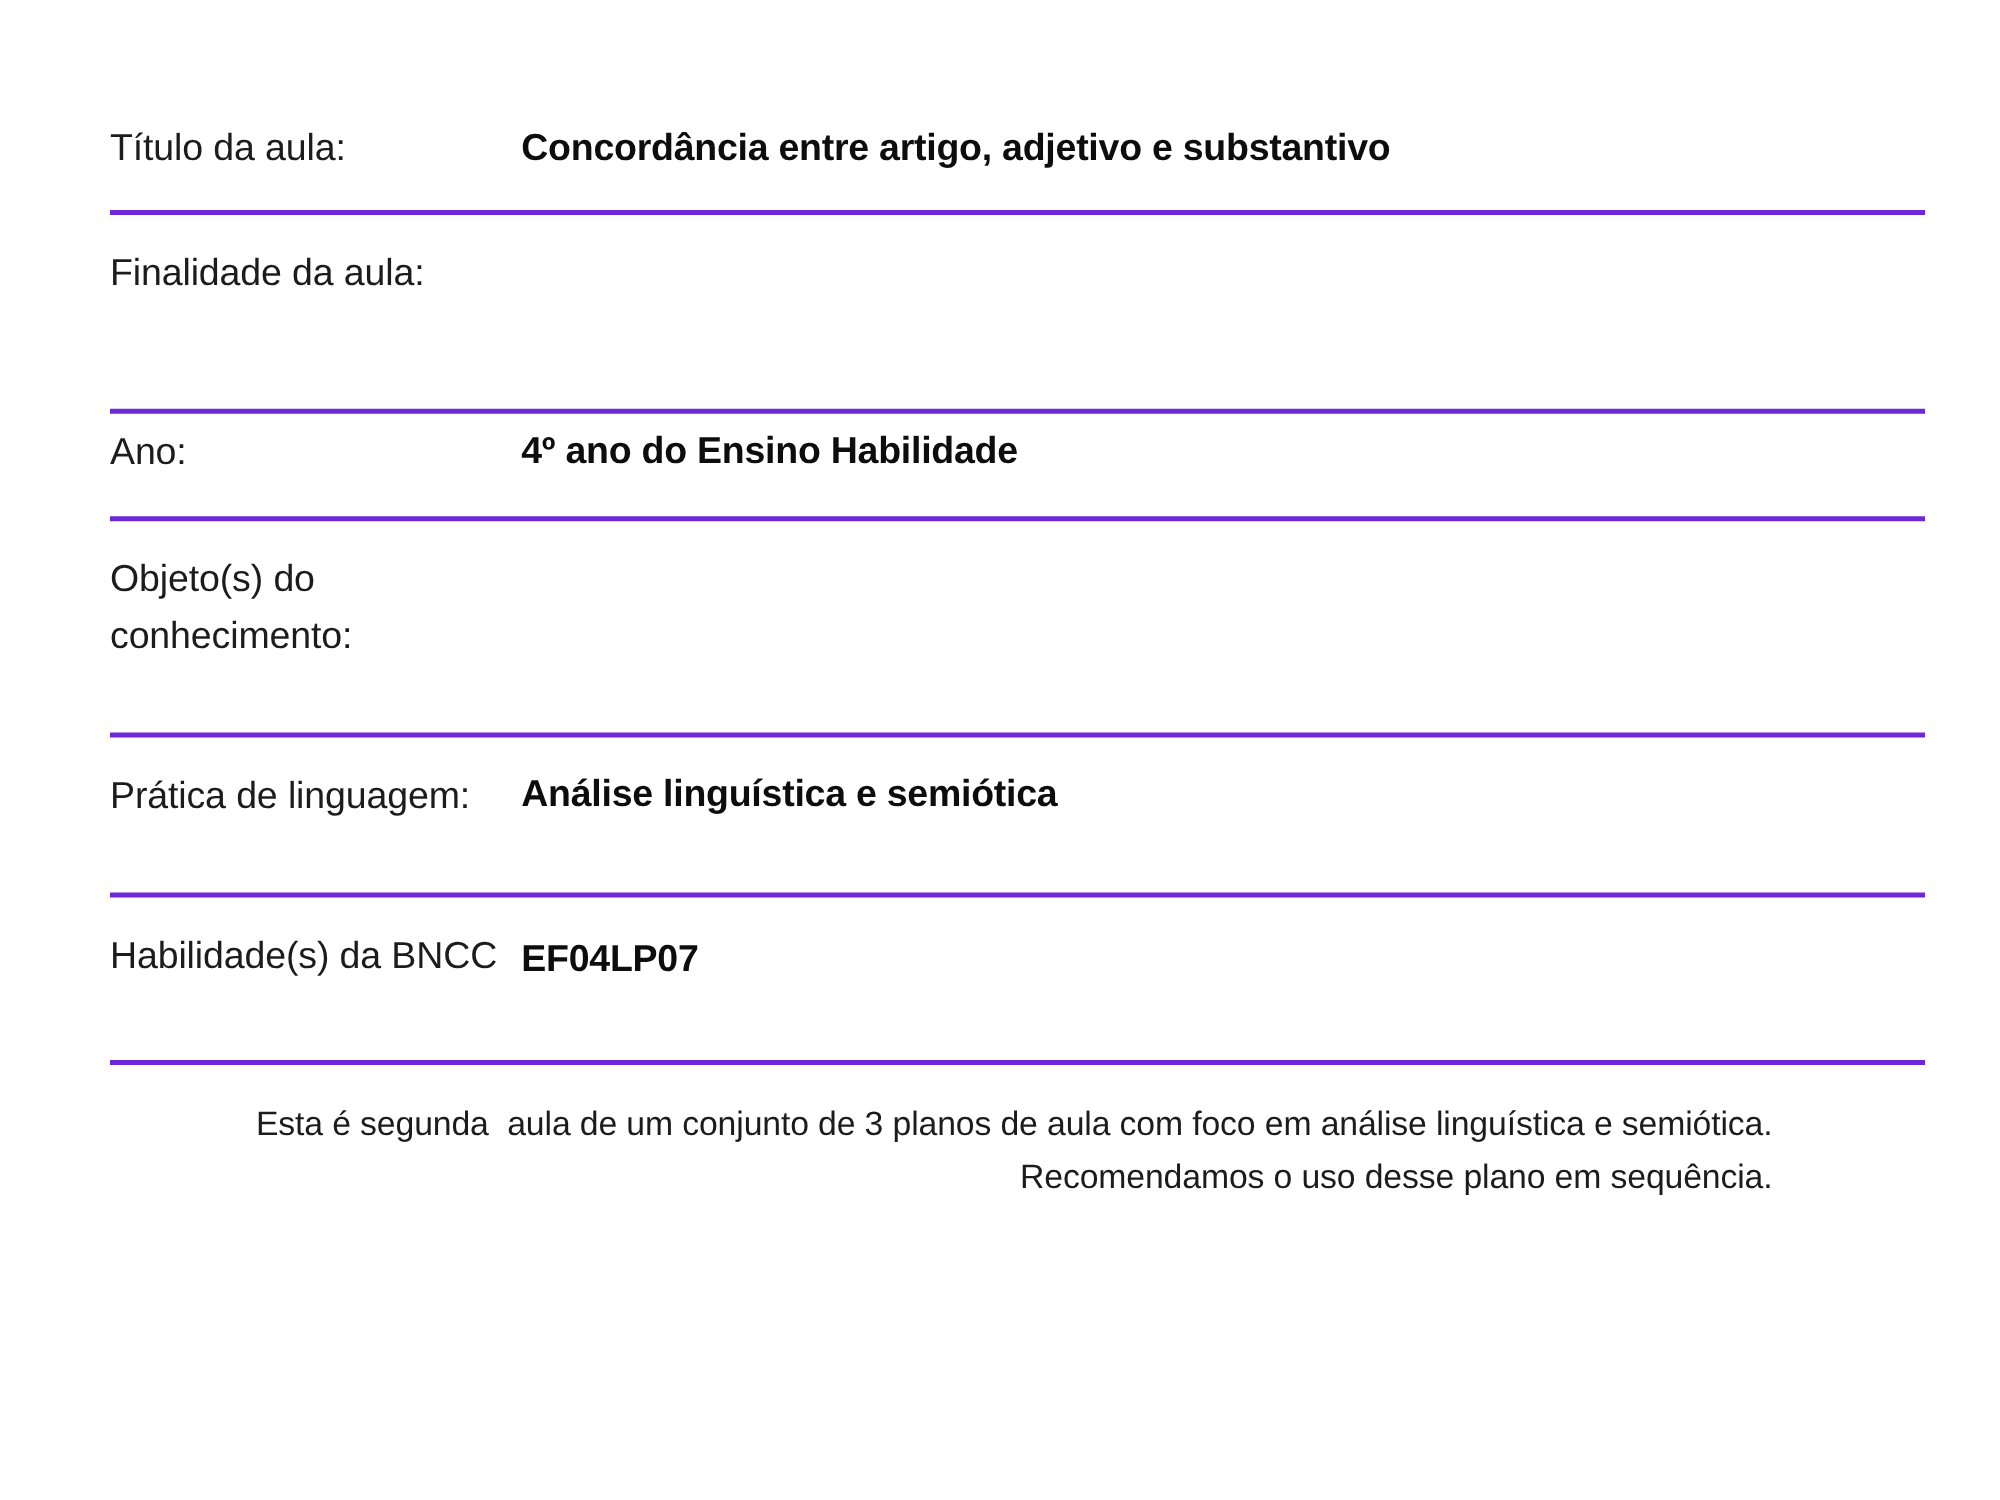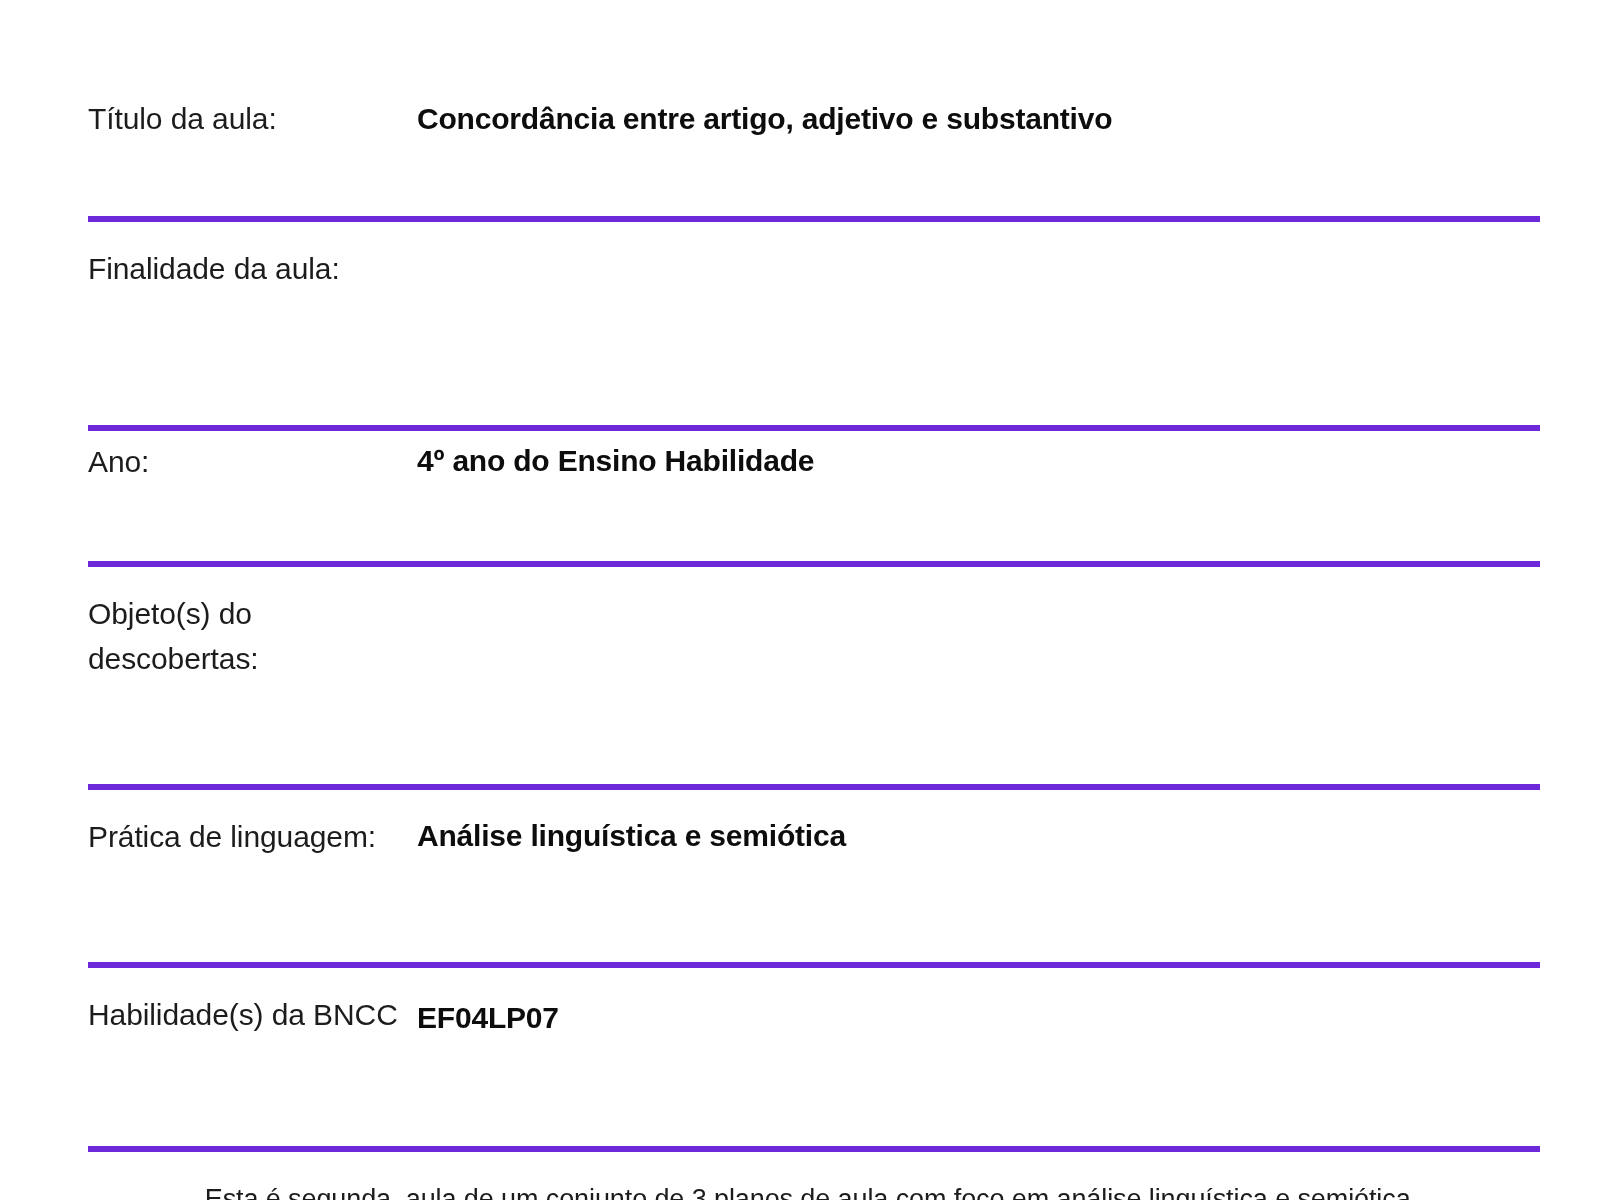--- a/index.html
+++ b/index.html
@@ -32,22 +32,21 @@
   }
 
   
   .row {
     display: flex;
     align-items: flex-start;
     box-sizing: border-box;
   }
   .row + .row,
   .footnote-block {
-    border-top: 6px solid #6d28d9;
-    margin-top: 48px;
+    border-top: 4px solid #6d28d9;
   }
 
   .cell-label {
     flex: 0 0 329px;
     box-sizing: border-box;
     padding-right: 18px;
     font-size: 30px;
     font-weight: 400;
     line-height: 1.52;
     color: #1c1c1c;
@@ -105,21 +104,21 @@
     <div class="row row-finalidade">
       <div class="cell-label">Finalidade da aula:</div>
     </div>
 
     <div class="row row-ano">
       <div class="cell-label">Ano:</div>
       <div class="cell-value">4º ano do Ensino Habilidade</div>
     </div>
 
     <div class="row row-objeto">
-      <div class="cell-label">Objeto(s) do descobertas:</div>
+      <div class="cell-label">Objeto(s) do conhecimento:</div>
     </div>
 
     <div class="row row-pratica">
       <div class="cell-label">Prática de linguagem:</div>
       <div class="cell-value">Análise linguística e semiótica</div>
     </div>
 
     <div class="row row-habilidade">
       <div class="cell-label">Habilidade(s) da BNCC</div>
       <div class="cell-value">EF04LP07</div>

